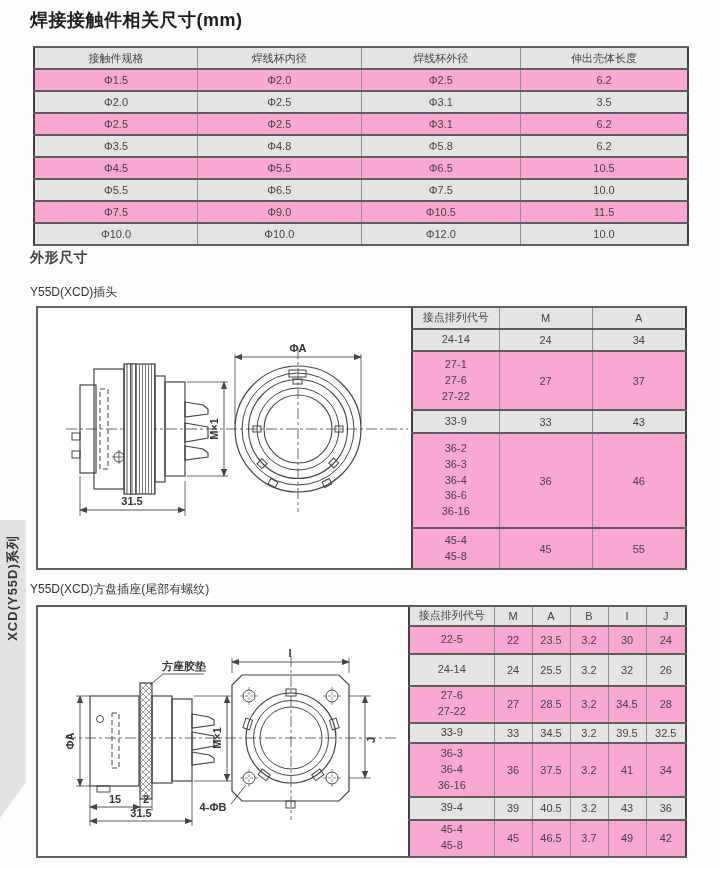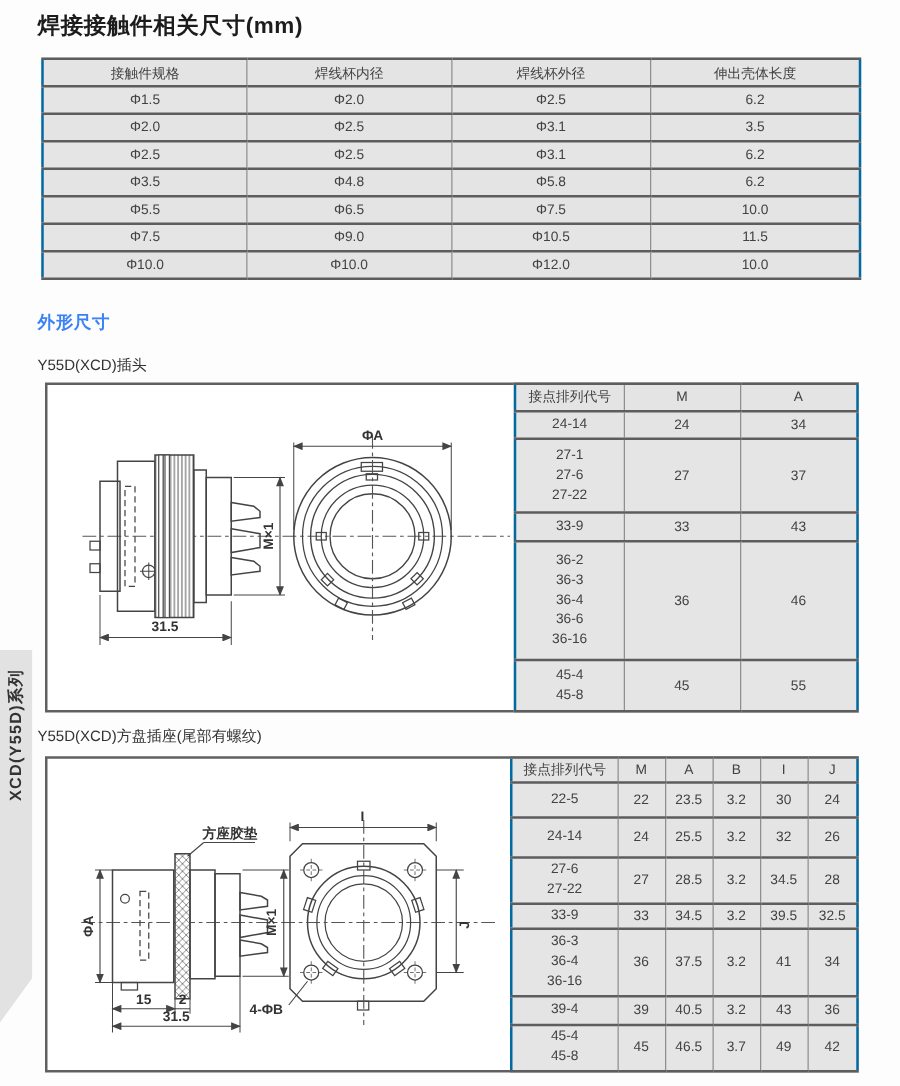--- a/index.html
+++ b/index.html
@@ -1,24 +1,24 @@
 <!DOCTYPE html>
 <html><head>
 <meta charset="utf-8">
 <style>
   html,body{margin:0;padding:0;background:#fff;}
   .page{position:relative;width:720px;height:869px;background:#fdfdfd;
         font-family:"Liberation Sans","DejaVu Sans",sans-serif;color:#333;overflow:hidden;}
   .title{position:absolute;left:30px;top:8px;font-size:18px;font-weight:700;color:#1c1c1c;letter-spacing:.5px;}
-  .h2{position:absolute;left:30px;top:249px;font-size:14px;font-weight:700;color:#3b82f6;letter-spacing:.5px;}
+  .h2{position:absolute;left:30px;top:249px;font-size:14px;font-weight:700;color:#404040;letter-spacing:.5px;}
   .sub{position:absolute;left:30px;font-size:12px;color:#333;text-align:center;}
   #sub-plug{top:284px;}
   #sub-socket{top:581px;}
 
-  .tbl{border-collapse:collapse;table-layout:fixed;border:2px solid #0369a1;background:#e5e5e5;}
+  .tbl{border-collapse:collapse;table-layout:fixed;border:2px solid #404040;background:#f9a8d4;}
   .tbl td{border-left:1px solid #8f8f8f;border-right:1px solid #8f8f8f;
           border-top:2px solid #5d5d5d;border-bottom:2px solid #5d5d5d;
           text-align:center;vertical-align:middle;font-size:11px;color:#424242;padding:1px 2px;}
   .g{background:#e4e4e4;}
   .codes{white-space:pre-line;line-height:1.45;}
 
   #contact-table{position:absolute;left:33px;top:46px;width:656px;}
   #contact-table td{height:18px;}
 
   .fr{position:absolute;left:36px;width:651px;border:2px solid #606060;background:#fff;box-sizing:border-box;}
@@ -73,20 +73,26 @@
       <td>Φ2.5</td>
       <td>Φ2.5</td>
       <td>Φ3.1</td>
       <td>6.2</td>
     </tr>
     <tr class="g">
       <td>Φ3.5</td>
       <td>Φ4.8</td>
       <td>Φ5.8</td>
       <td>6.2</td>
+    </tr>
+    <tr>
+      <td>Φ4.5</td>
+      <td>Φ5.5</td>
+      <td>Φ6.5</td>
+      <td>10.5</td>
     </tr>
     <tr class="g">
       <td>Φ5.5</td>
       <td>Φ6.5</td>
       <td>Φ7.5</td>
       <td>10.0</td>
     </tr>
     <tr>
       <td>Φ7.5</td>
       <td>Φ9.0</td>

